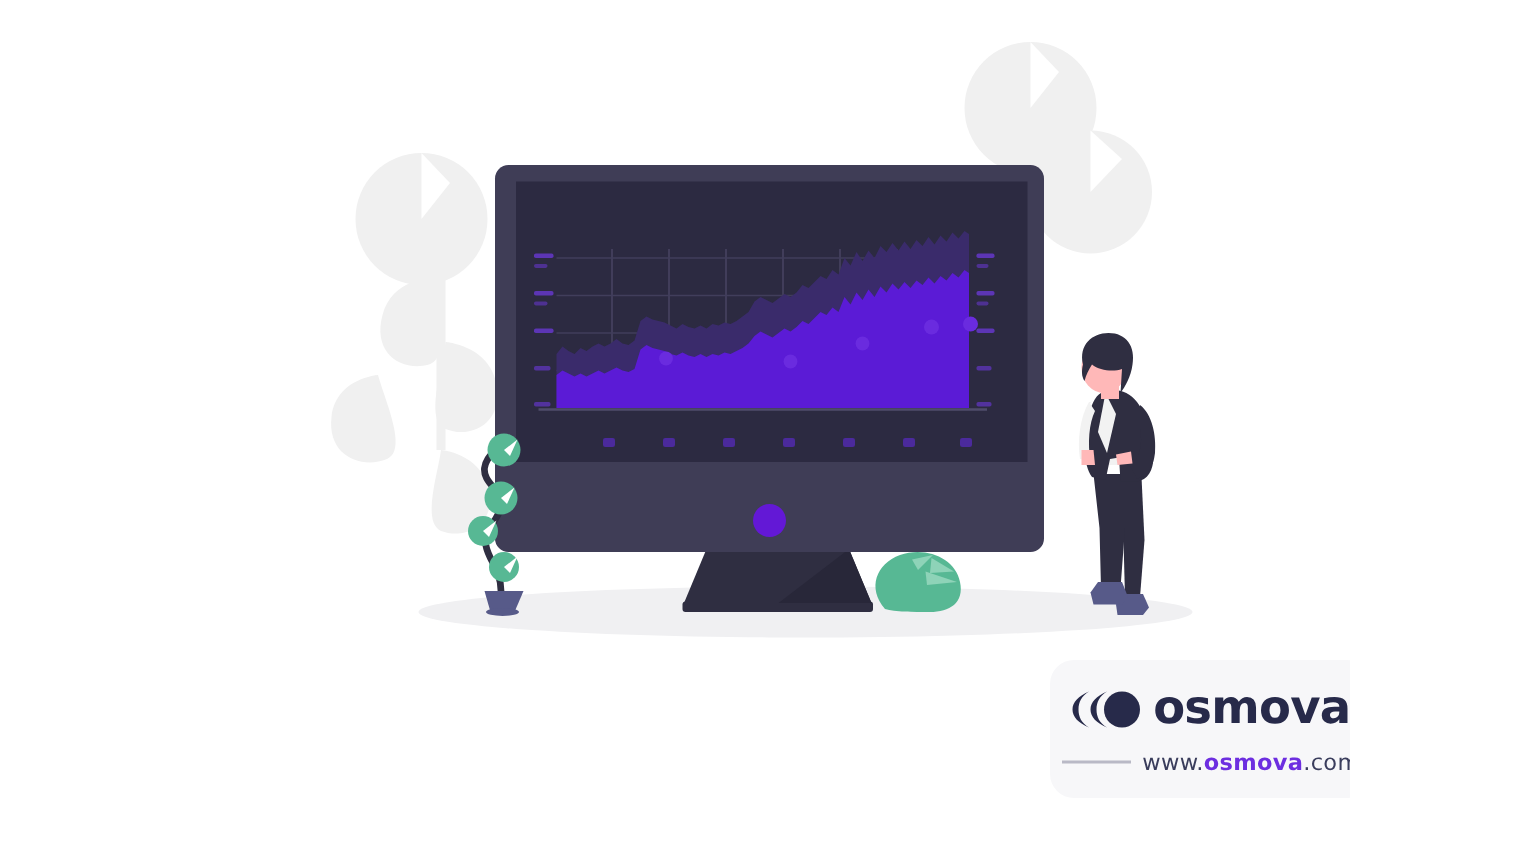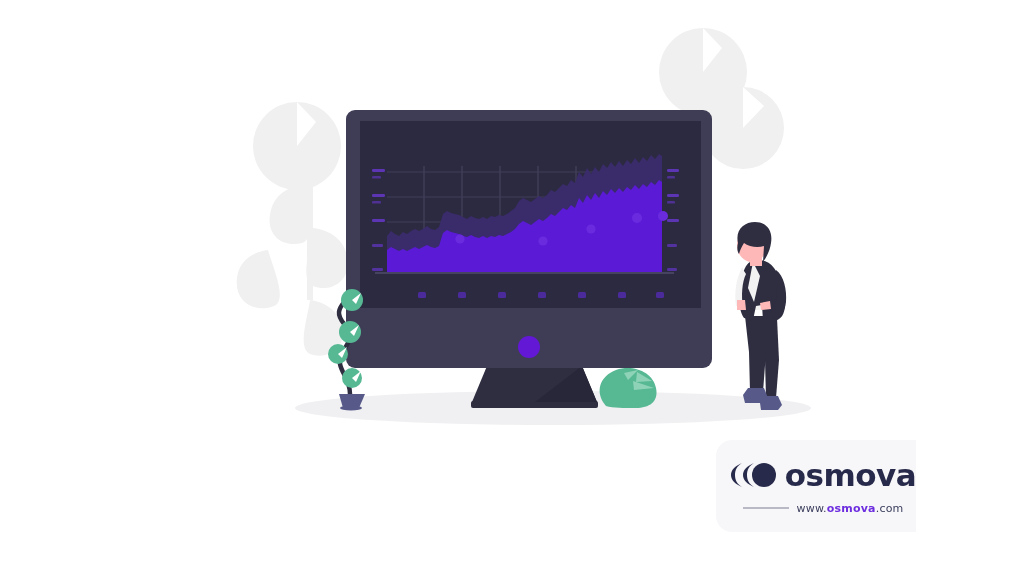--- a/index.html
+++ b/index.html
@@ -9,21 +9,20 @@
   }
   body {
     font-family: "Liberation Sans", sans-serif;
   }
   #stage {
     position: relative;
     width: 900px;
     height: 576px;
     background: #ffffff;
     overflow: hidden;
-    margin-left: 16px;
   }
   #illustration {
     position: absolute;
     left: 0;
     top: 0;
     width: 1024px;
     height: 576px;
   }
   
   #logo-badge {
@@ -59,21 +58,21 @@
     gap: 8px;
     margin-top: 11px;
   }
   #logo-rule {
     width: 46px;
     height: 2px;
     background: #b9b9c6;
   }
   #logo-url {
     font-family: "DejaVu Sans", sans-serif;
-    font-size: 11px;
+    font-size: 15px;
     font-weight: bold;
     color: #272a4a;
     letter-spacing: 0.2px;
     white-space: nowrap;
   }
   #logo-url .brand { color: #6d2ee0; }
   #logo-url .plain { font-weight: normal; color: #3a3d5c; }
 </style>
 </head>
 <body>

